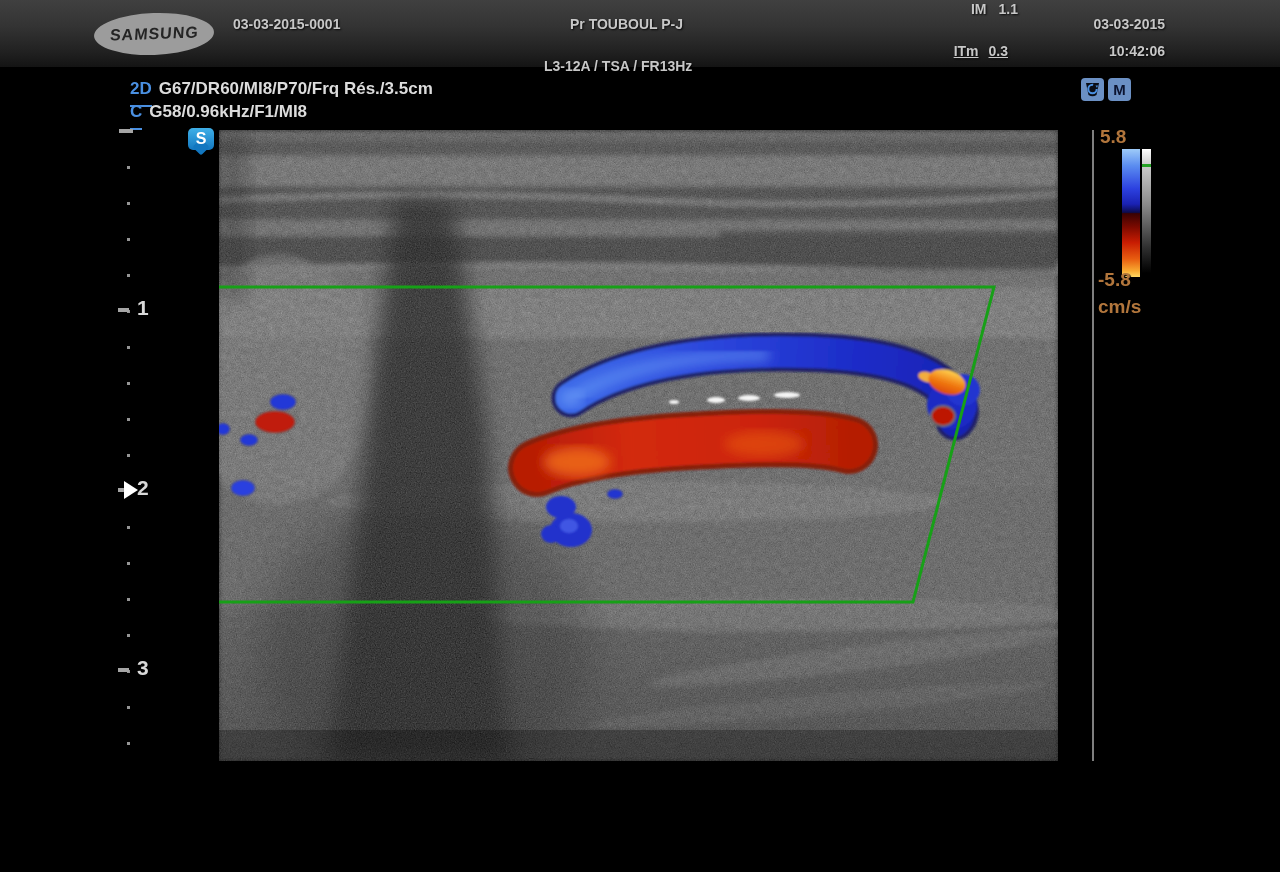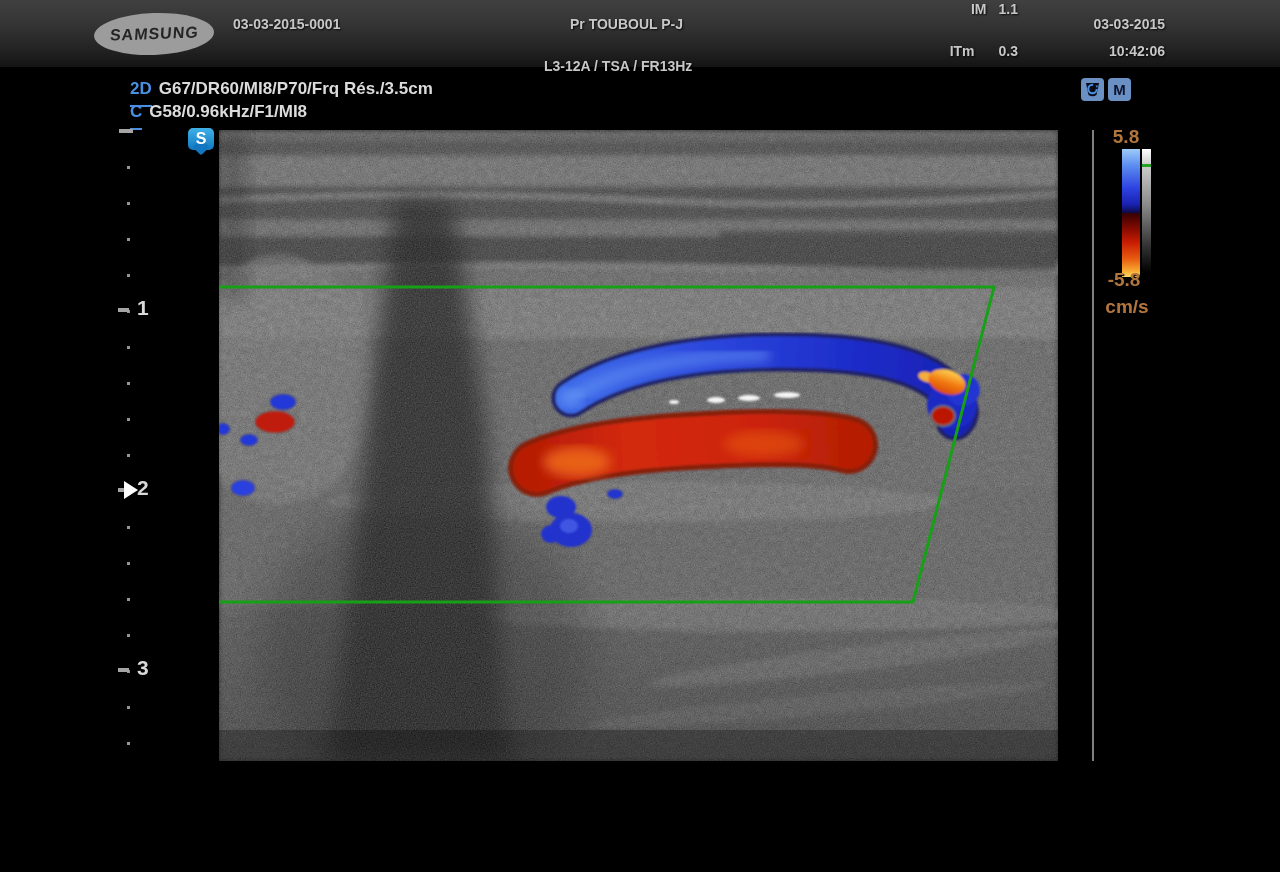--- a/index.html
+++ b/index.html
@@ -44,21 +44,21 @@
 
   
   .s-badge{left:188px;top:128px;width:26px;height:22px;border-radius:5px;
     background:linear-gradient(180deg,#3fb0e8,#1277c0);
     display:flex;align-items:center;justify-content:center;z-index:5;}
   .s-badge::after{content:"";position:absolute;left:7px;top:13px;width:12px;height:12px;
     background:#1277c0;transform:rotate(45deg);z-index:-1;border-radius:2px;}
   .s-badge span{color:#fff;font-weight:bold;font-size:16px;line-height:1;}
 
   
-  .scale-text{color:#b2763c;font-weight:bold;font-size:19px;text-align:center;
+  .scale-text{color:#b2763c;font-weight:bold;font-size:19px;
     text-shadow:1px 1px 1px #000;}
   .color-bar{left:1122px;top:149px;width:18px;height:128px;
     background:linear-gradient(180deg,
       #9ecbf8 0%,#5b8df0 13%,#2c41e0 31%,#1a22b4 43%,#0c0c4e 49.5%,
       #3a0202 50.5%,#7c0a00 61%,#c81c02 73%,#e85d10 86%,#f8a830 95%,#ffd863 100%);}
   .gray-bar{left:1142px;top:149px;width:9px;height:124px;
     background:linear-gradient(180deg,#fff 0%,#cfcfcf 12%,#8a8a8a 45%,#2e2e2e 80%,#000 100%);}
   .gray-bar-tick{left:1142px;top:164px;width:9px;height:3px;background:#25a325;}
 
   .scan-divider{left:1092px;top:130px;width:2px;height:631px;background:#7f7f7f;}
@@ -72,21 +72,21 @@
   <div class="abs samsung-logo">
     <span>SAMSUNG</span>
   </div>
   <div class="abs tb-text" style="left:233px;top:16px;">03-03-2015-0001</div>
   <div class="abs tb-text" style="left:570px;top:16px;">Pr TOUBOUL P-J</div>
   <div class="abs tb-text row2" style="left:544px;margin-top:15px;">L3-12A / TSA / FR13Hz</div>
   <div class="abs tb-text" style="right:262px;top:1px;display:flex;gap:12px;">
     <span>IM</span>
       <span>1.1</span>
   </div>
-  <div class="abs tb-text row2" style="right:262px;display:flex;gap:24px;">
+  <div class="abs tb-text row2" style="right:272px;display:flex;gap:10px;text-decoration:underline;">
     <span>ITm</span>
       <span>0.3</span>
   </div>
   <div class="abs tb-text" style="right:115px;top:16px;">03-03-2015</div>
   <div class="abs tb-text row2" style="right:115px;">10:42:06</div>
 </div>
 
 <div class="abs param-line" style="left:130px;top:79px;">
   <span class="mode-key">2D</span><span>G67/DR60/MI8/P70/Frq Rés./3.5cm</span>
 </div>

